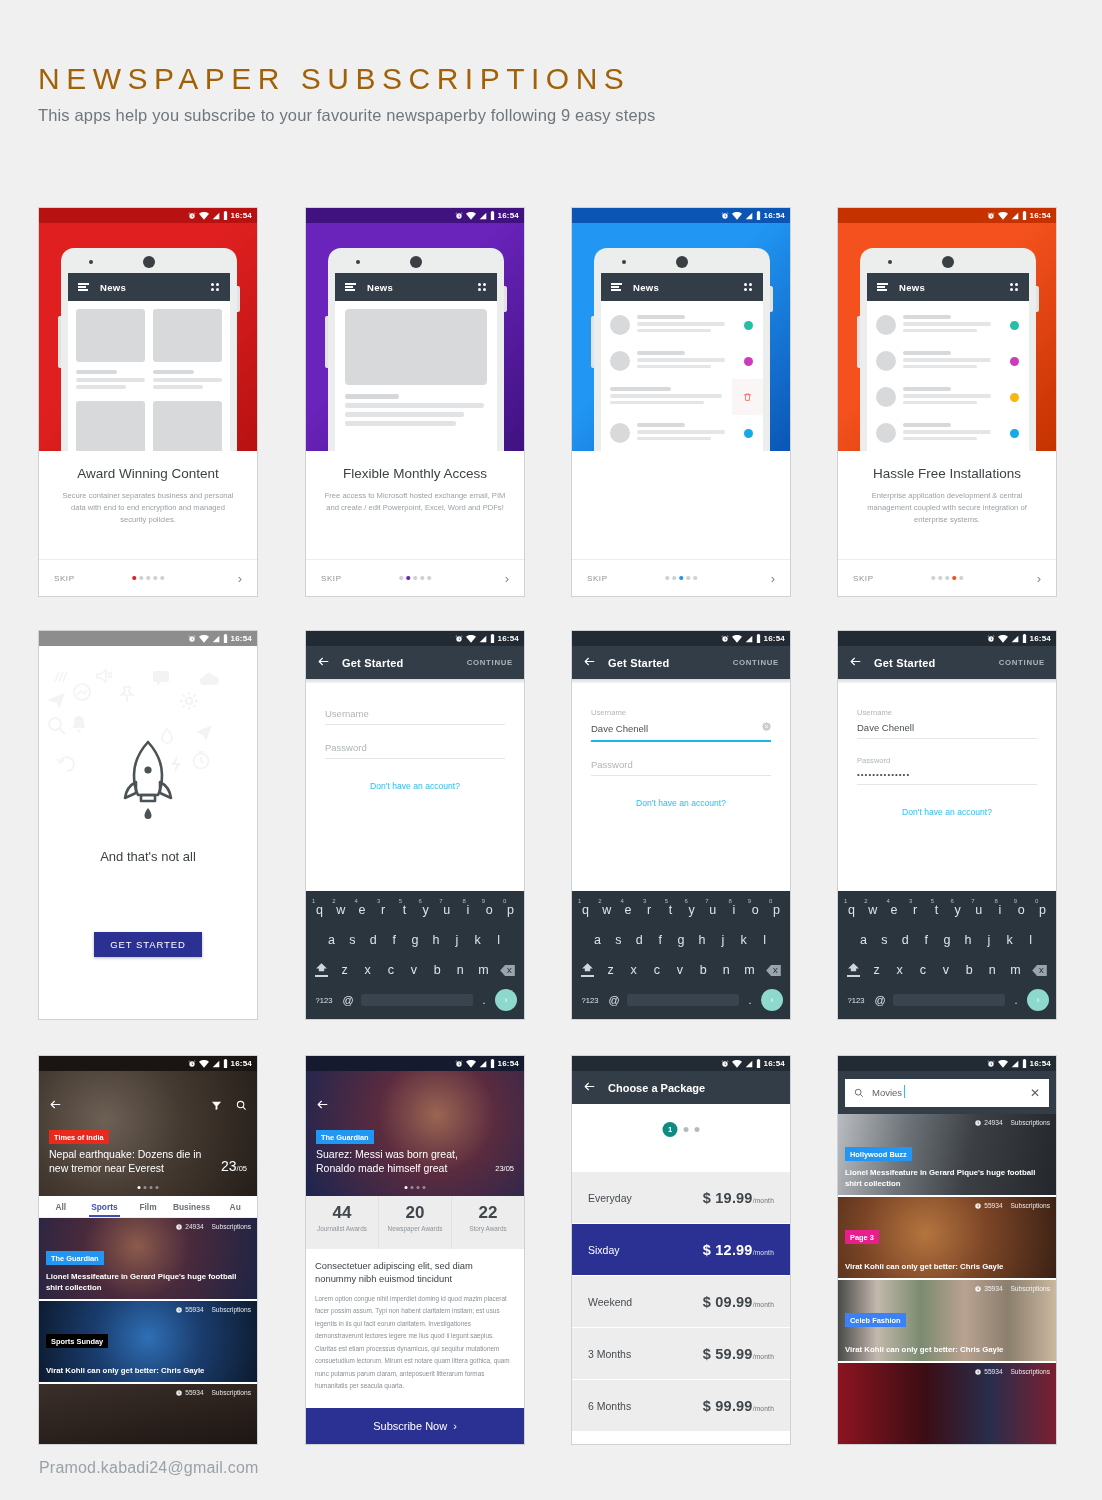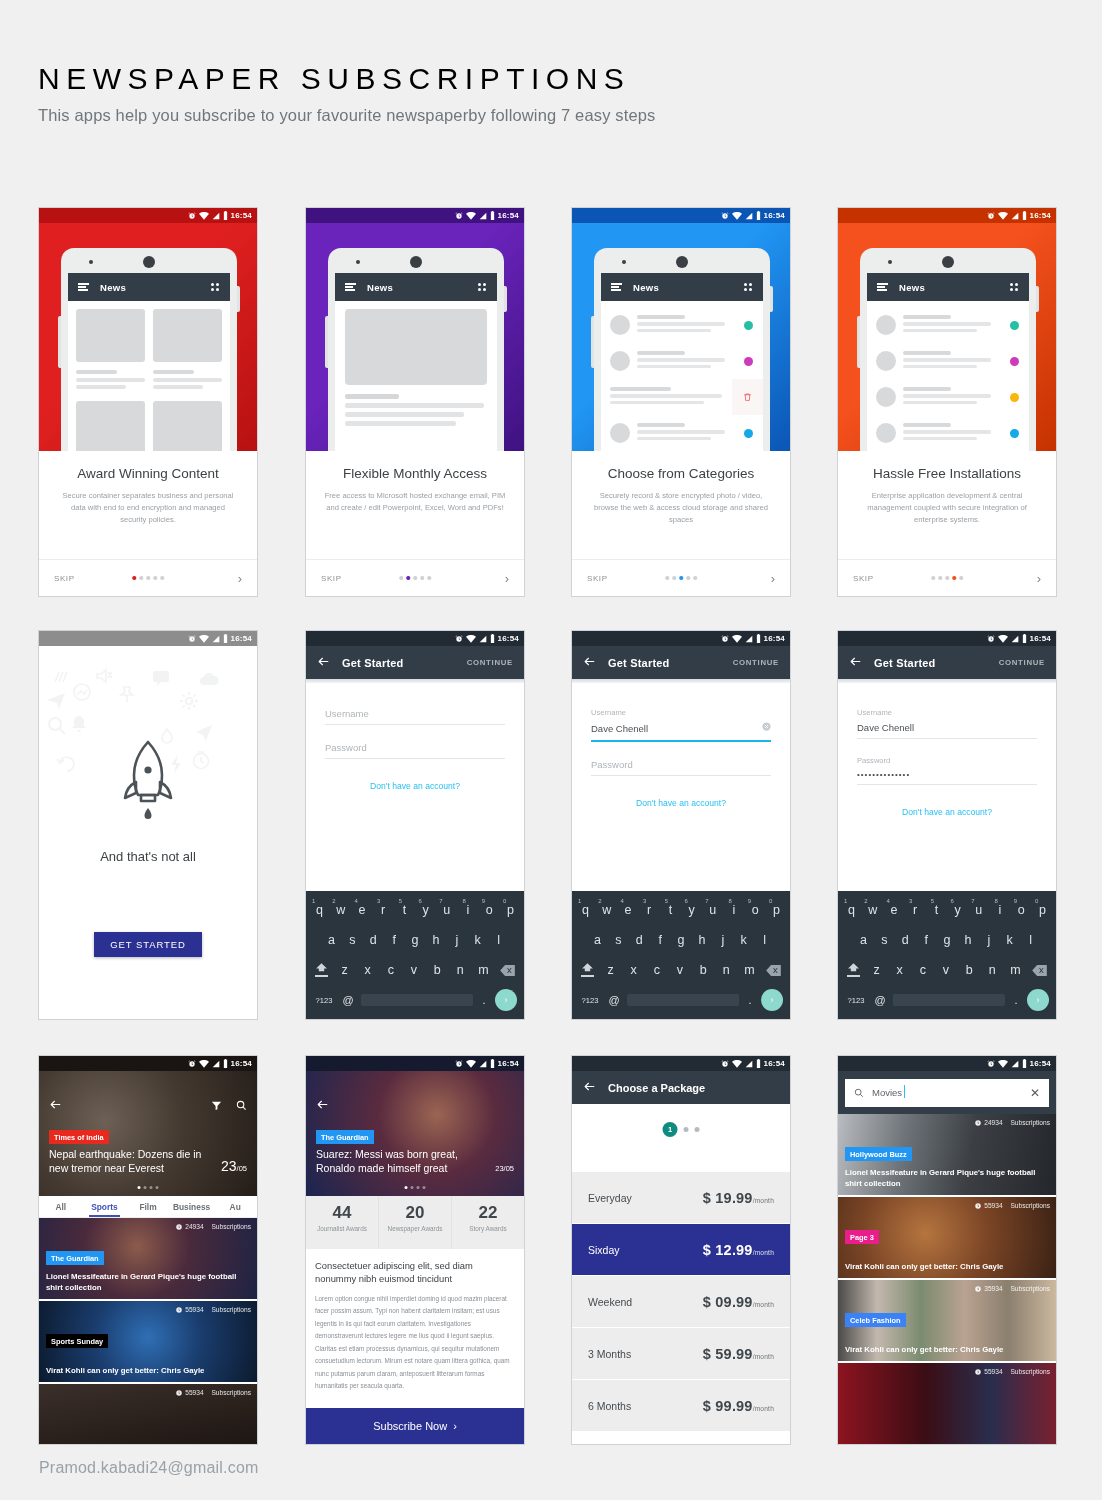--- a/index.html
+++ b/index.html
@@ -8,21 +8,21 @@
     background: #f0f0f0;
     font-family: "Liberation Sans", sans-serif;
     color: #333;
     overflow: hidden;
     position: relative;
   }
 
   
   .page-header { position: absolute; left: 38px; top: 62px; }
   .page-title {
-    font-size: 30px; letter-spacing: 6.5px; color: #000000;
+    font-size: 30px; letter-spacing: 6.5px; color: #a16207;
     font-weight: 400; line-height: 1.1;
   }
   .page-subtitle {
     font-size: 16.5px; color: #6f777d; margin-top: 11px; letter-spacing: .15px;
   }
   .footer-email {
     position: absolute; left: 39px; top: 1459px;
     font-size: 16px; color: #9aa1a7; letter-spacing: .2px;
   }
 
@@ -245,21 +245,21 @@
   .srch-x { margin-left: auto; font-size: 12px; color: #555c61; }
 
   
   .ph-img { background-size: cover; background-position: center; }
 </style>
 </head>
 <body>
 
 <div class="page-header">
   <div class="page-title">NEWSPAPER SUBSCRIPTIONS</div>
-  <div class="page-subtitle">This apps help you subscribe to your favourite newspaperby following 7 easy steps</div>
+  <div class="page-subtitle">This apps help you subscribe to your favourite newspaperby following 9 easy steps</div>
 </div>
 <div class="footer-email">Pramod.kabadi24@gmail.com</div>
 
 <div class="grid" id="grid">
     <div class="phone" style="left:38px;top:207px">
     <div class="ob-hero" style="background:linear-gradient(135deg, #e02020 0%, #e02020 45%, #b71111 100%)">
       <div style="background:#b71111">
           <div class="statusbar">
     <svg class="sb-ic" width="8" height="8" viewBox="0 0 24 24" fill="#ffffff">
               <path d="M12 4a8 8 0 100 16 8 8 0 000-16zm1 8.6l3 1.8-.7 1.2-3.8-2.3V7h1.5v5.6zM5 1.5L1.5 4.3l1 1.2L6 2.7zM19 1.5l-1 1.2 3.5 2.8 1-1.2z"></path>
@@ -469,24 +469,20 @@
                   <i class="t"></i>
                   <i class="u"></i>
                   <i class="v"></i>
                 </div>
       <span class="ldot" style="background:#14a9e8"></span>
     </div>
     </div>
         </div>
       </div>
     </div>
-    <div class="ob-body">
-      <div class="ob-title">Choose from Categories</div>
-      <div class="ob-desc">Securely record &amp; store encrypted photo / video, browse the web &amp; access cloud storage and shared spaces</div>
-    </div>
     <div class="ob-foot">
       <span class="skip">SKIP</span>
       <span class="dots">
           <i style=""></i>
           <i style=""></i>
           <i style="background:#2196f3;"></i>
           <i style=""></i>
           <i style=""></i>
         </span>
       <span class="chev-next">›</span>

